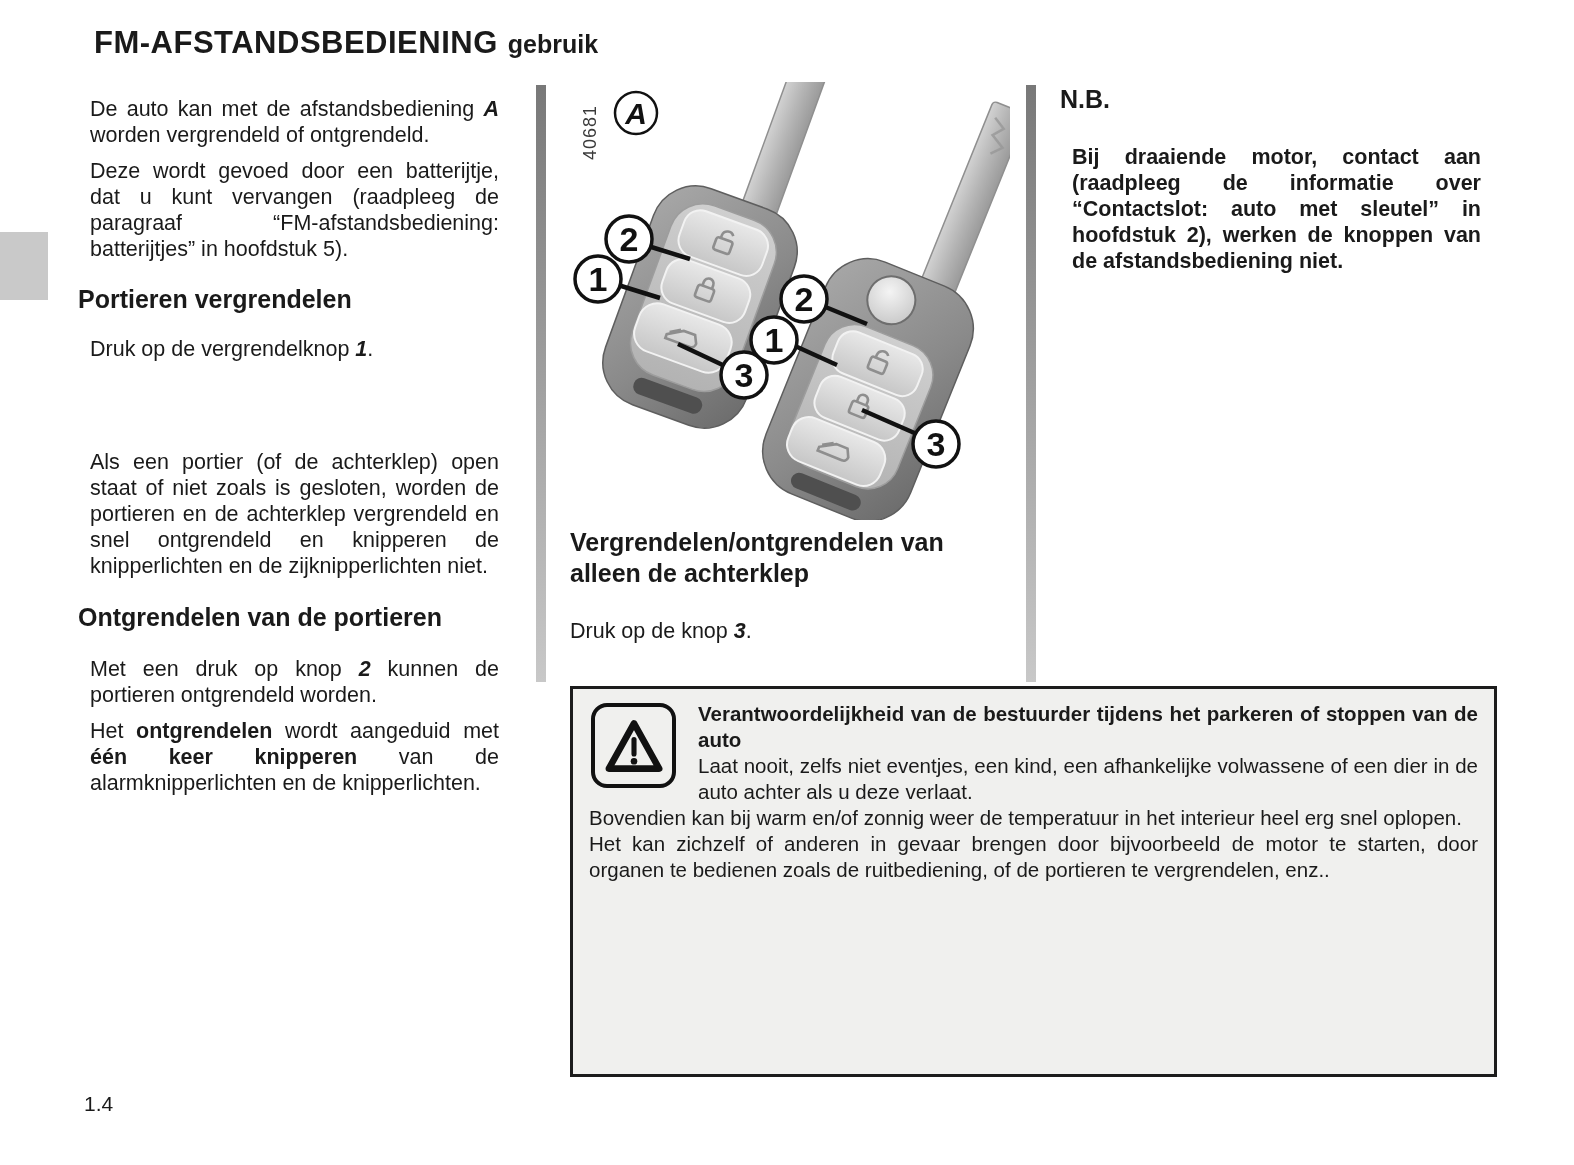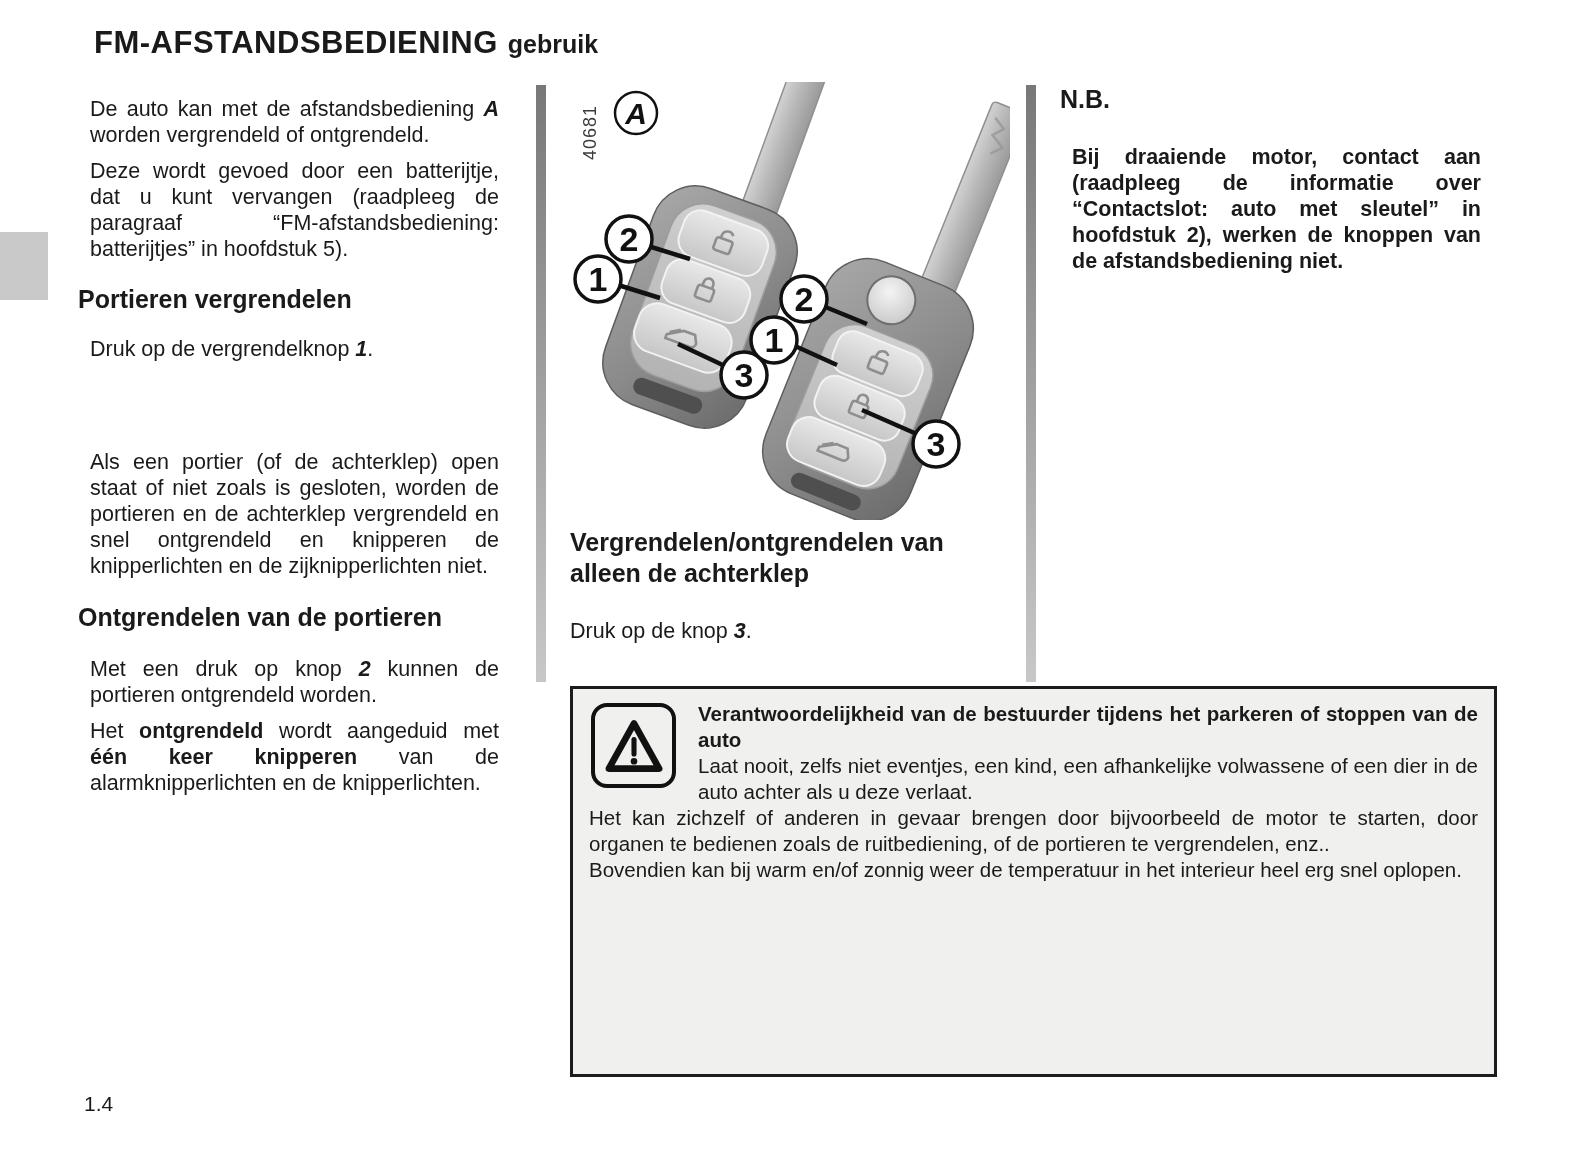--- a/index.html
+++ b/index.html
@@ -84,21 +84,21 @@
     <p><span>Als een portier (of de achterklep) open staat of niet zoals is gesloten, worden de portieren en de achterklep vergrendeld en snel ontgrendeld en knipperen de knipperlichten en de zijknipperlichten niet.</span></p>
   </div>
 
 <h2 class="abs sec" id="h-unlock">Ontgrendelen van de portieren</h2>
 
 <div class="abs col-text" id="p-unlock1">
     <p><span>Met een druk op knop </span><span class="bi">2</span><span> kunnen de portieren ontgrendeld worden.</span></p>
   </div>
 
 <div class="abs col-text" id="p-unlock2">
-    <p><span>Het </span><span class="b">ontgrendeld</span><span> wordt aangeduid met </span><span class="b">één keer knipperen</span><span> van de alarmknipperlichten en de knipperlichten.</span></p>
+    <p><span>Het </span><span class="b">ontgrendelen</span><span> wordt aangeduid met </span><span class="b">één keer knipperen</span><span> van de alarmknipperlichten en de knipperlichten.</span></p>
   </div>
 
 <div class="abs vdivider" id="divider-left"></div>
 <div class="abs vdivider" id="divider-right"></div>
 
 <div class="abs" id="figure-area">
 <svg width="450" height="438" viewBox="0 0 450 438" xmlns="http://www.w3.org/2000/svg">
   <defs>
     <linearGradient id="bodyGrad" x1="0" y1="0" x2="1" y2="1">
       <stop offset="0" stop-color="#a9a9a9"></stop>
@@ -231,17 +231,17 @@
 <div class="abs" id="warning-box">
   <div id="warning-icon">
     <svg width="62" height="58" viewBox="0 0 85 78">
       <path d="M42.5,8 L77,70 H8 Z" fill="none" stroke="#111" stroke-width="9" stroke-linejoin="round"></path>
       <line x1="42.5" y1="30" x2="42.5" y2="50" stroke="#111" stroke-width="7" stroke-linecap="round"></line>
       <circle cx="42.5" cy="60" r="4.5" fill="#111"></circle>
     </svg>
   </div>
   <p id="warning-title">Verantwoordelijkheid van de bestuurder tijdens het parkeren of stoppen van de auto</p>
   <p>Laat nooit, zelfs niet eventjes, een kind, een afhankelijke volwassene of een dier in de auto achter als u deze verlaat.</p>
+  <p>Bovendien kan bij warm en/of zonnig weer de temperatuur in het interieur heel erg snel oplopen.</p>
   <p>Het kan zichzelf of anderen in gevaar brengen door bijvoorbeeld de motor te starten, door organen te bedienen zoals de ruitbediening, of de portieren te vergrendelen, enz..</p>
-  <p>Bovendien kan bij warm en/of zonnig weer de temperatuur in het interieur heel erg snel oplopen.</p>
 </div>
 
 <div class="abs" id="page-number">1.4</div>
 
 </body></html>

